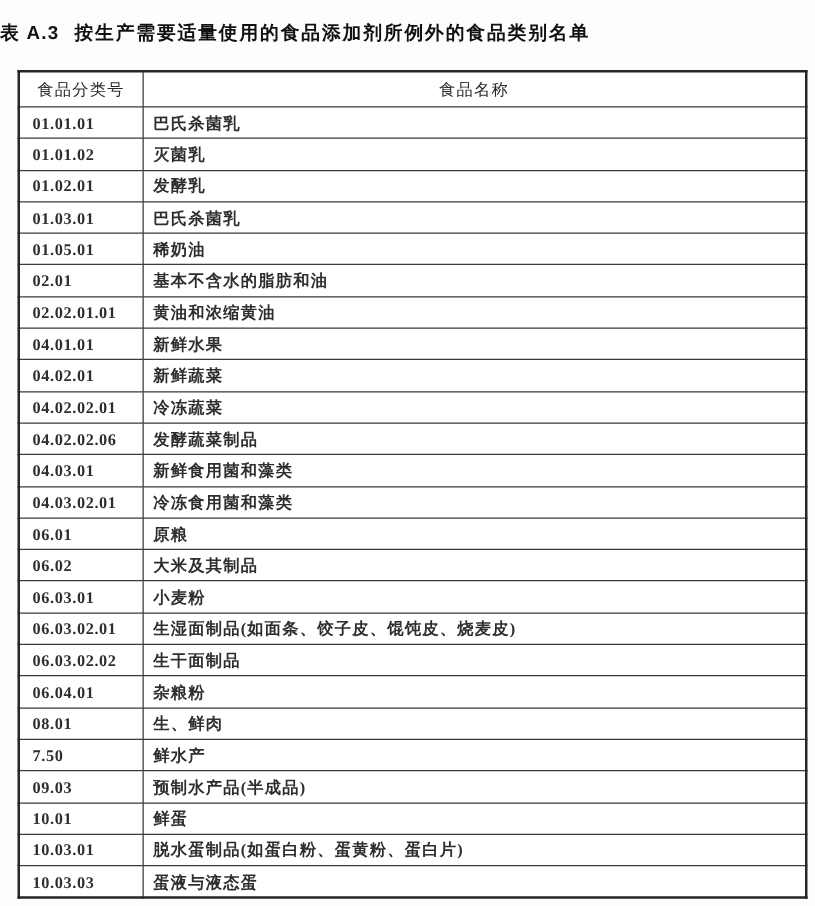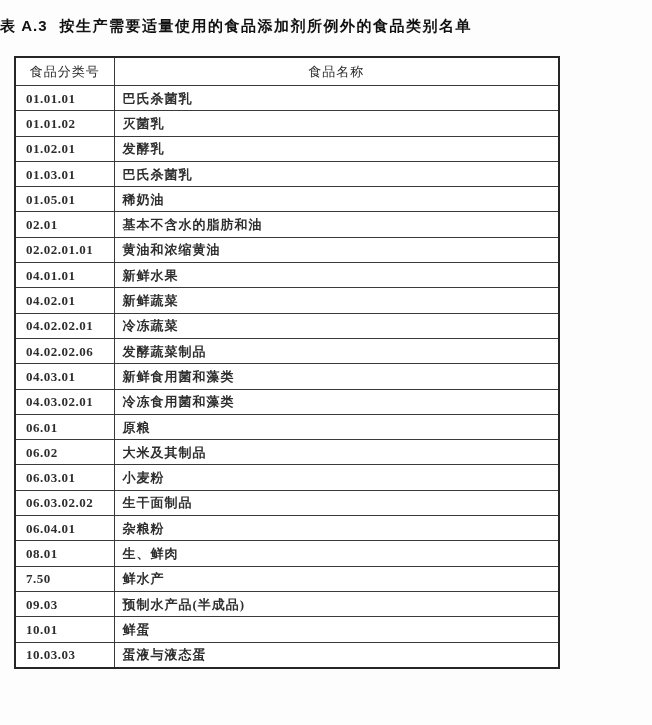--- a/index.html
+++ b/index.html
@@ -28,21 +28,21 @@
     white-space: nowrap;
   }
   .caption .caption-label {
     margin-right: 12px;
     letter-spacing: 1px;
   }
   table.food-table {
     position: absolute;
     left: 14px;
     top: 56px;
-    width: 546px;
+    width: 632px;
     border-collapse: collapse;
     table-layout: fixed;
     background: #ffffff;
     border: 2px solid #262626;
   }
   table.food-table th,
   table.food-table td {
     border: 1px solid #3a3a3a;
     font-size: 13px;
     line-height: 1;
@@ -166,20 +166,24 @@
   <tr>
     <td class="code-cell">06.02</td>
     <td class="name-cell">大米及其制品</td>
   </tr>
 
   <tr>
     <td class="code-cell">06.03.01</td>
     <td class="name-cell">小麦粉</td>
   </tr>
 
+  <tr>
+    <td class="code-cell">06.03.02.01</td>
+    <td class="name-cell">生湿面制品(如面条、饺子皮、馄饨皮、烧麦皮)</td>
+  </tr>
 
   <tr>
     <td class="code-cell">06.03.02.02</td>
     <td class="name-cell">生干面制品</td>
   </tr>
 
   <tr>
     <td class="code-cell">06.04.01</td>
     <td class="name-cell">杂粮粉</td>
   </tr>
@@ -197,19 +201,23 @@
   <tr>
     <td class="code-cell">09.03</td>
     <td class="name-cell">预制水产品(半成品)</td>
   </tr>
 
   <tr>
     <td class="code-cell">10.01</td>
     <td class="name-cell">鲜蛋</td>
   </tr>
 
+  <tr>
+    <td class="code-cell">10.03.01</td>
+    <td class="name-cell">脱水蛋制品(如蛋白粉、蛋黄粉、蛋白片)</td>
+  </tr>
 
   <tr>
     <td class="code-cell">10.03.03</td>
     <td class="name-cell">蛋液与液态蛋</td>
   </tr>
 </tbody>
 </table>
 
 </body></html>

